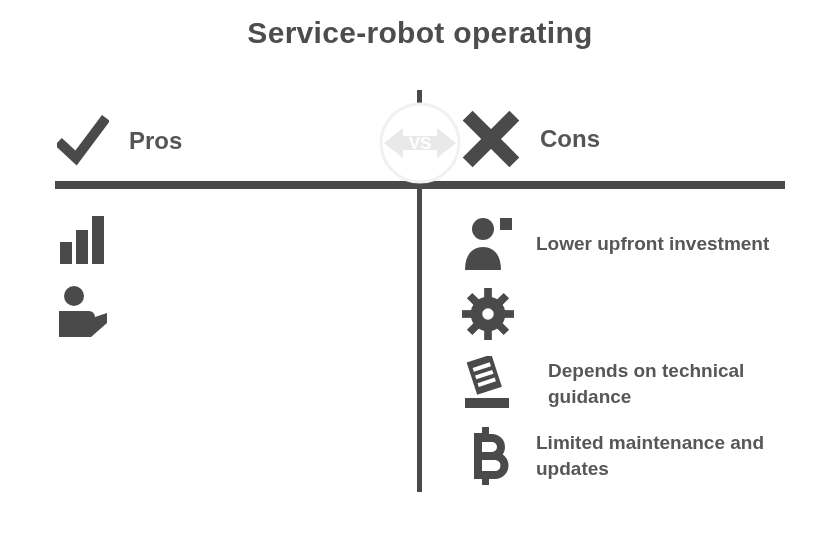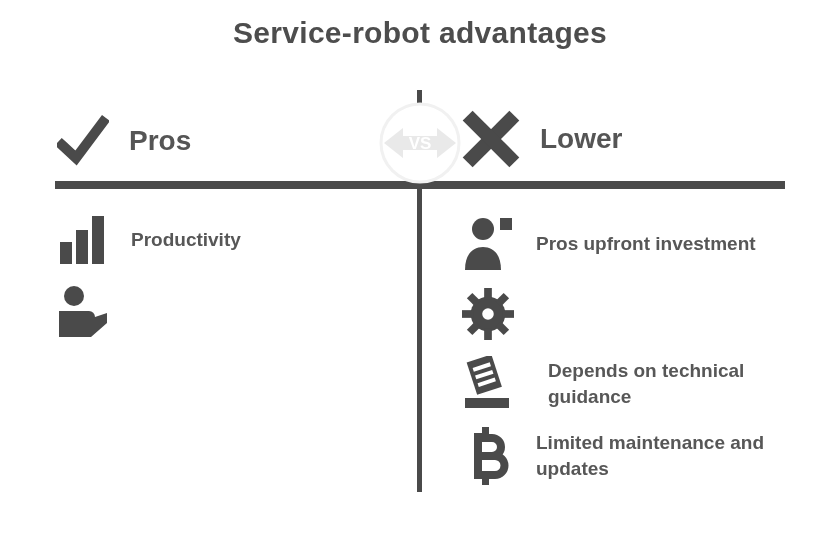--- a/index.html
+++ b/index.html
@@ -21,21 +21,21 @@
   .hrule{top:181px;left:55px;width:730px;height:8px;background:#4a4a4a;}
   .vrule{top:90px;left:417px;width:5px;height:402px;background:#4a4a4a;}
 
   
   .vs-badge{top:99px;left:376px;width:88px;height:88px;}
 
   
   .hdr{display:flex;align-items:center;gap:20px;}
   .hdr-left{top:114px;left:57px;}
   .hdr-right{top:110px;left:462px;}
-  .hdr-label{font-size:28px;font-weight:bold;color:#555555;text-align:center;}
+  .hdr-label{font-size:24px;font-weight:bold;color:#555555;text-align:center;}
 
   
   .row{display:flex;align-items:center;gap:22px;}
   .row .icon-box{width:52px;height:56px;flex:0 0 52px;display:flex;align-items:center;justify-content:center;}
   .row .txt{
     font-size:19px;font-weight:600;color:#575757;line-height:26px;max-width:238px;
   }
   .l-item-1{top:212px;left:57px;}
   .l-item-2{top:285px;left:57px;}
   .r-item-1{top:216px;left:462px;}
@@ -43,21 +43,21 @@
   .r-item-3{top:356px;left:462px;gap:34px;}
   .r-item-4{top:428px;left:462px;}
 
   svg{display:block;}
   .ink{fill:#4a4a4a;}
   .ink-stroke{stroke:#4a4a4a;fill:none;}
 </style>
 </head>
 <body>
 
-<div class="abs title">Service-robot advantages</div>
+<div class="abs title">Service-robot operating</div>
 
 <div class="abs hrule"></div>
 <div class="abs vrule"></div>
 
 <div class="abs hdr hdr-left">
   <span>
     <svg width="52" height="54" viewBox="0 0 52 54">
       <polyline class="ink-stroke" stroke-width="10" points="5,31 19,44 46,8" stroke-linecap="square"></polyline>
     </svg>
   </span>
@@ -66,42 +66,41 @@
 
 <div class="abs hdr hdr-right">
   <span>
     <svg width="58" height="58" viewBox="0 0 58 58">
       <g class="ink" transform="rotate(45 29 29)">
         <rect x="22" y="-4" width="14" height="66"></rect>
         <rect x="-4" y="22" width="66" height="14"></rect>
       </g>
     </svg>
   </span>
-  <span class="hdr-label">Lower</span>
+  <span class="hdr-label">Cons</span>
 </div>
 
 <div class="abs vs-badge">
   <svg width="88" height="88" viewBox="0 0 88 88">
     <circle cx="44" cy="44" r="39" fill="#ffffff" stroke="#f1f1f1" stroke-width="3"></circle>
     <path fill="#e9e9e9" d="M8 44 L27 29 V37 H61 V29 L80 44 L61 59 V51 H27 V59 Z"></path>
     <text x="44" y="50" text-anchor="middle" font-size="17" font-weight="bold" fill="#ffffff" font-family="Liberation Sans, sans-serif">VS</text>
   </svg>
 </div>
 
 <div class="abs row l-item-1">
   <span class="icon-box">
     <svg width="50" height="52" viewBox="0 0 50 52">
       <g class="ink">
         <rect x="2" y="28" width="12" height="22"></rect>
         <rect x="18" y="16" width="12" height="34"></rect>
         <rect x="34" y="2" width="12" height="48"></rect>
       </g>
     </svg>
   </span>
-  <span class="txt">Productivity</span>
 </div>
 
 <div class="abs row l-item-2">
   <span class="icon-box">
     <svg width="52" height="56" viewBox="0 0 52 56">
       <g class="ink">
         <circle cx="17" cy="11" r="10"></circle>
         <path d="M2 26 h30 a6 6 0 0 1 6 6 l12 -4 v10 l-16 14 h-32 z"></path>
       </g>
     </svg>
@@ -111,21 +110,21 @@
 <div class="abs row r-item-1">
   <span class="icon-box">
     <svg width="52" height="56" viewBox="0 0 52 56">
       <g class="ink">
         <circle cx="21" cy="13" r="11"></circle>
         <path d="M3 54 c0 -16 8 -23 18 -23 s18 7 18 23 z"></path>
         <rect x="38" y="2" width="12" height="12"></rect>
       </g>
     </svg>
   </span>
-  <span class="txt">Pros upfront investment</span>
+  <span class="txt">Lower upfront investment</span>
 </div>
 
 <div class="abs row r-item-2">
   <span class="icon-box">
     <svg width="54" height="54" viewBox="0 0 54 54">
       <g class="ink">
         <circle cx="27" cy="27" r="18"></circle>
         <g>
           <rect x="23" y="0" width="8" height="12"></rect>
           <rect x="23" y="42" width="8" height="12"></rect>

